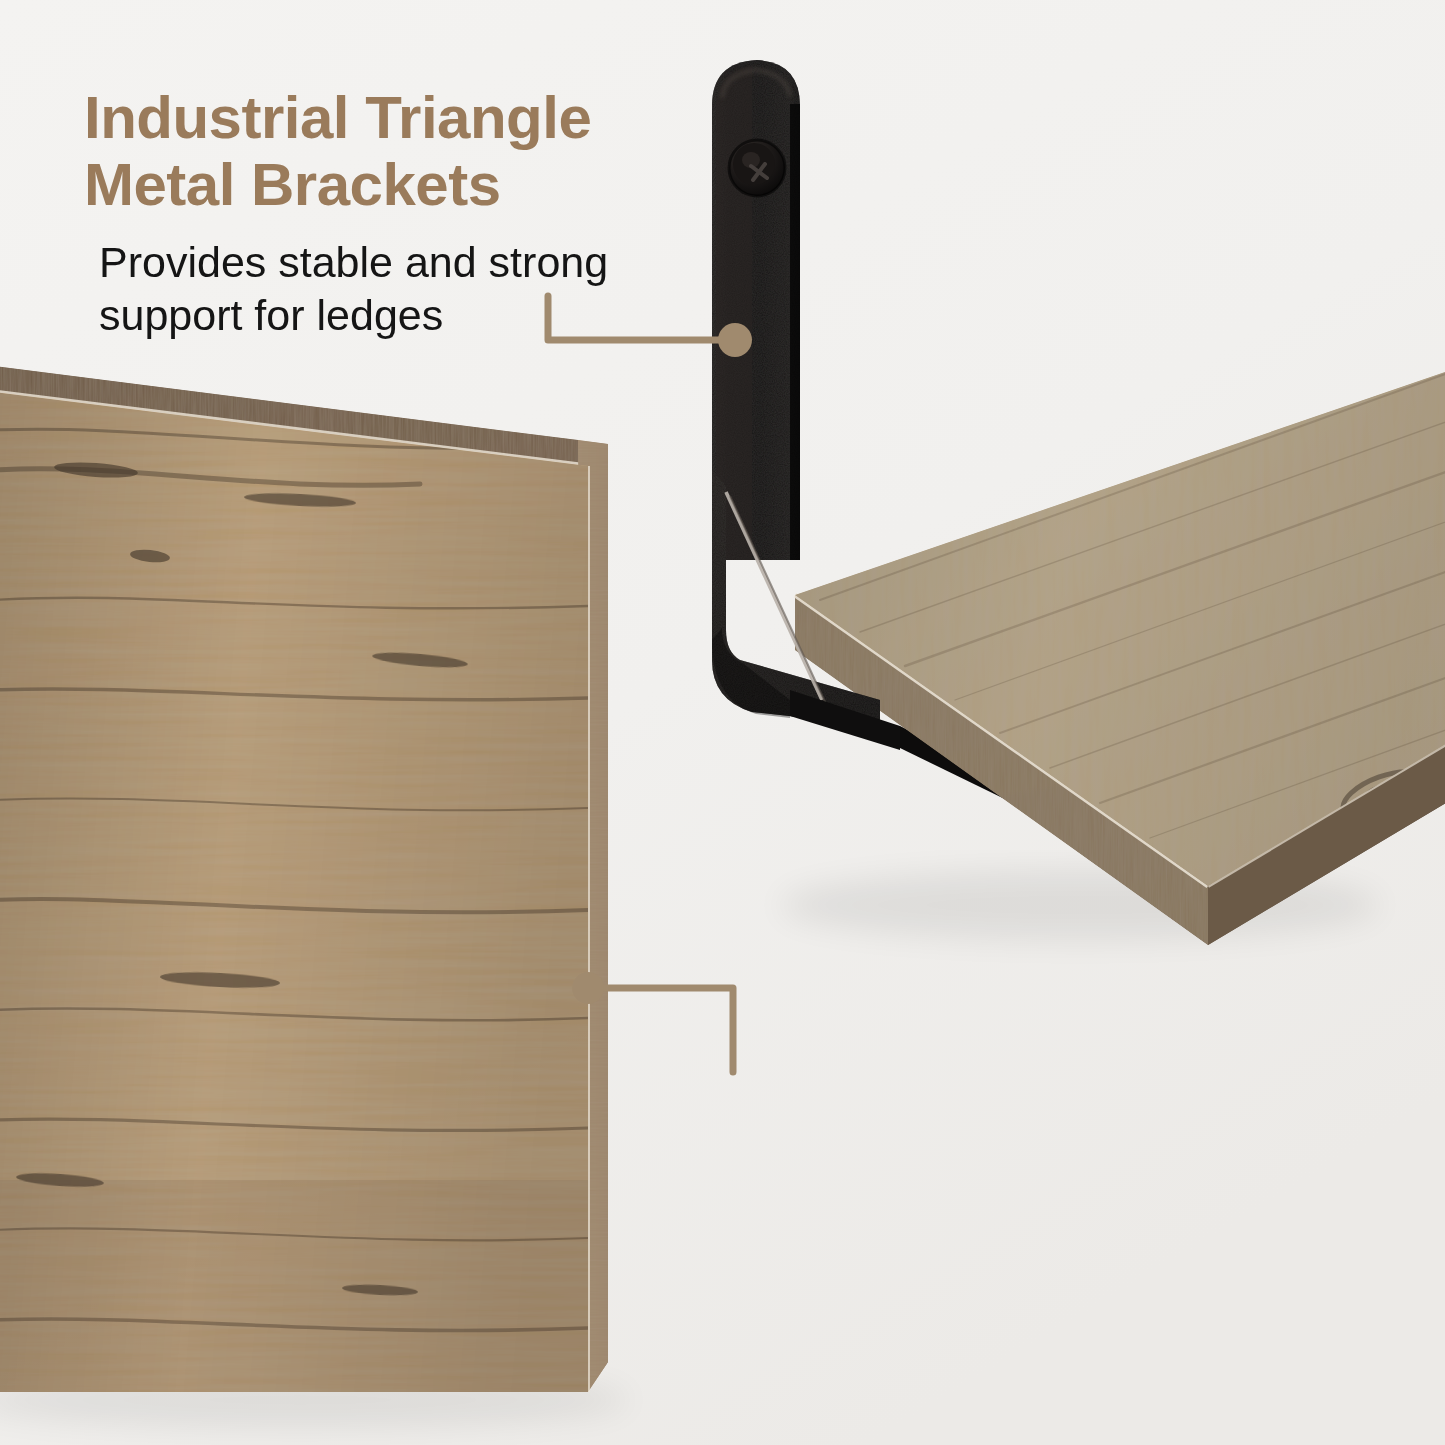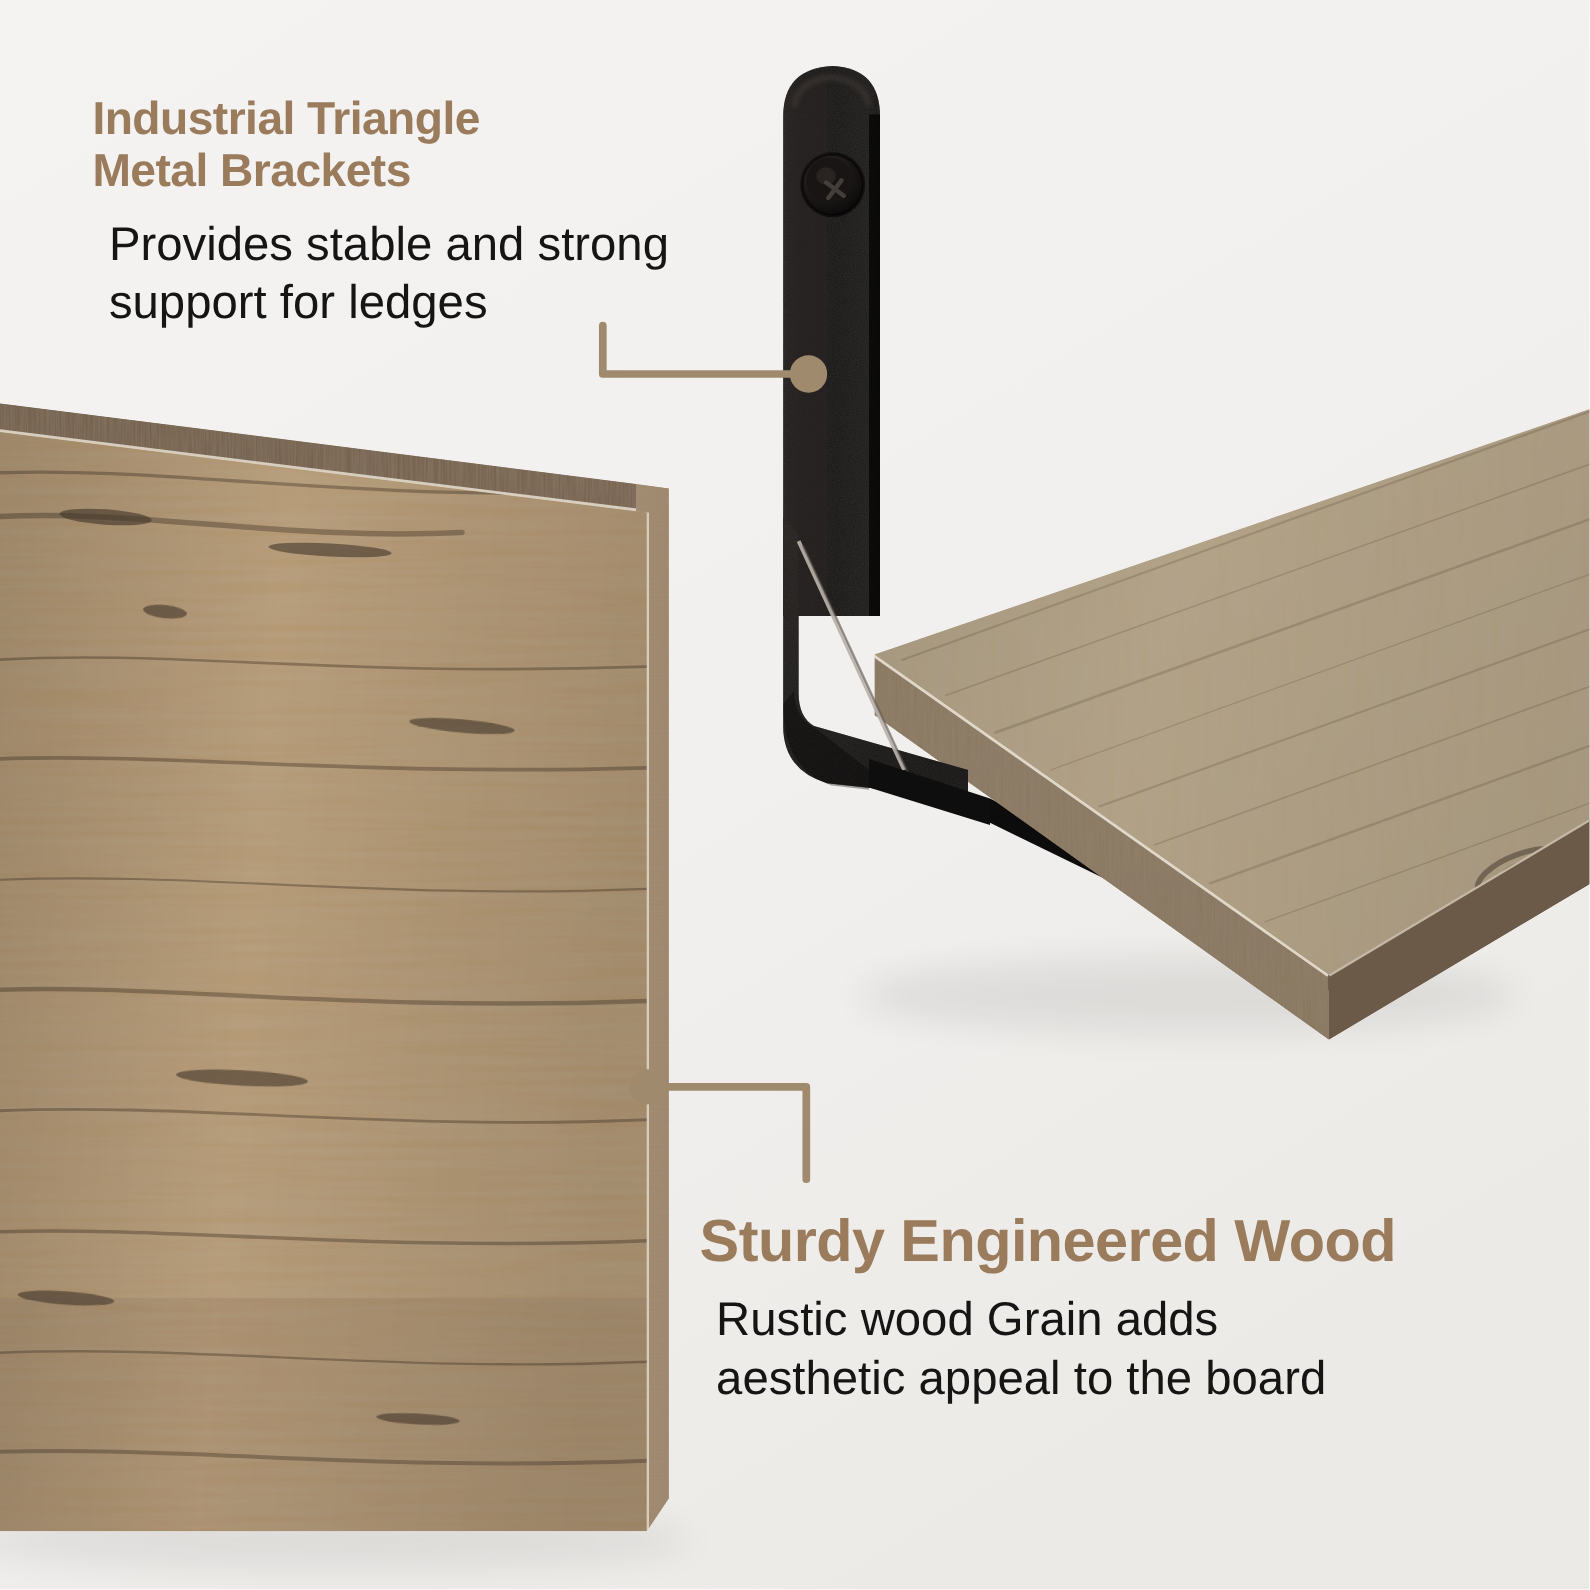--- a/index.html
+++ b/index.html
@@ -34,21 +34,21 @@
     margin: 15px;
     white-space: pre-line;
     font-weight: 400;
   }
 
   #callout-brackets {
     left: 84px;
     top: 84px;
     width: 640px;
   }
-  #callout-brackets .headline { font-size: 42px; }
+  #callout-brackets .headline { font-size: 60px; }
   #callout-brackets .subtext  { font-size: 43px; margin-top: 18px; }
 
   #callout-wood {
     left: 636px;
     top: 1098px;
     width: 790px;
   }
   #callout-wood .headline { font-size: 54px; }
   #callout-wood .subtext  { font-size: 43px; margin-top: 16px; }
 
@@ -323,19 +323,14 @@
     <circle cx="588" cy="988" r="16" fill="#a08a6e"></circle>
   </svg>
 
   <div class="callout" id="callout-brackets">
     <h2 class="headline">Industrial Triangle
 Metal Brackets</h2>
     <p class="subtext">Provides stable and strong
 support for ledges</p>
   </div>
 
-  <div class="callout" id="callout-wood">
-    <h2 class="headline">Sturdy Engineered Wood</h2>
-    <p class="subtext">Rustic wood Grain adds
-aesthetic appeal to the board</p>
-  </div>
 
 </div>
 
 </body></html>

